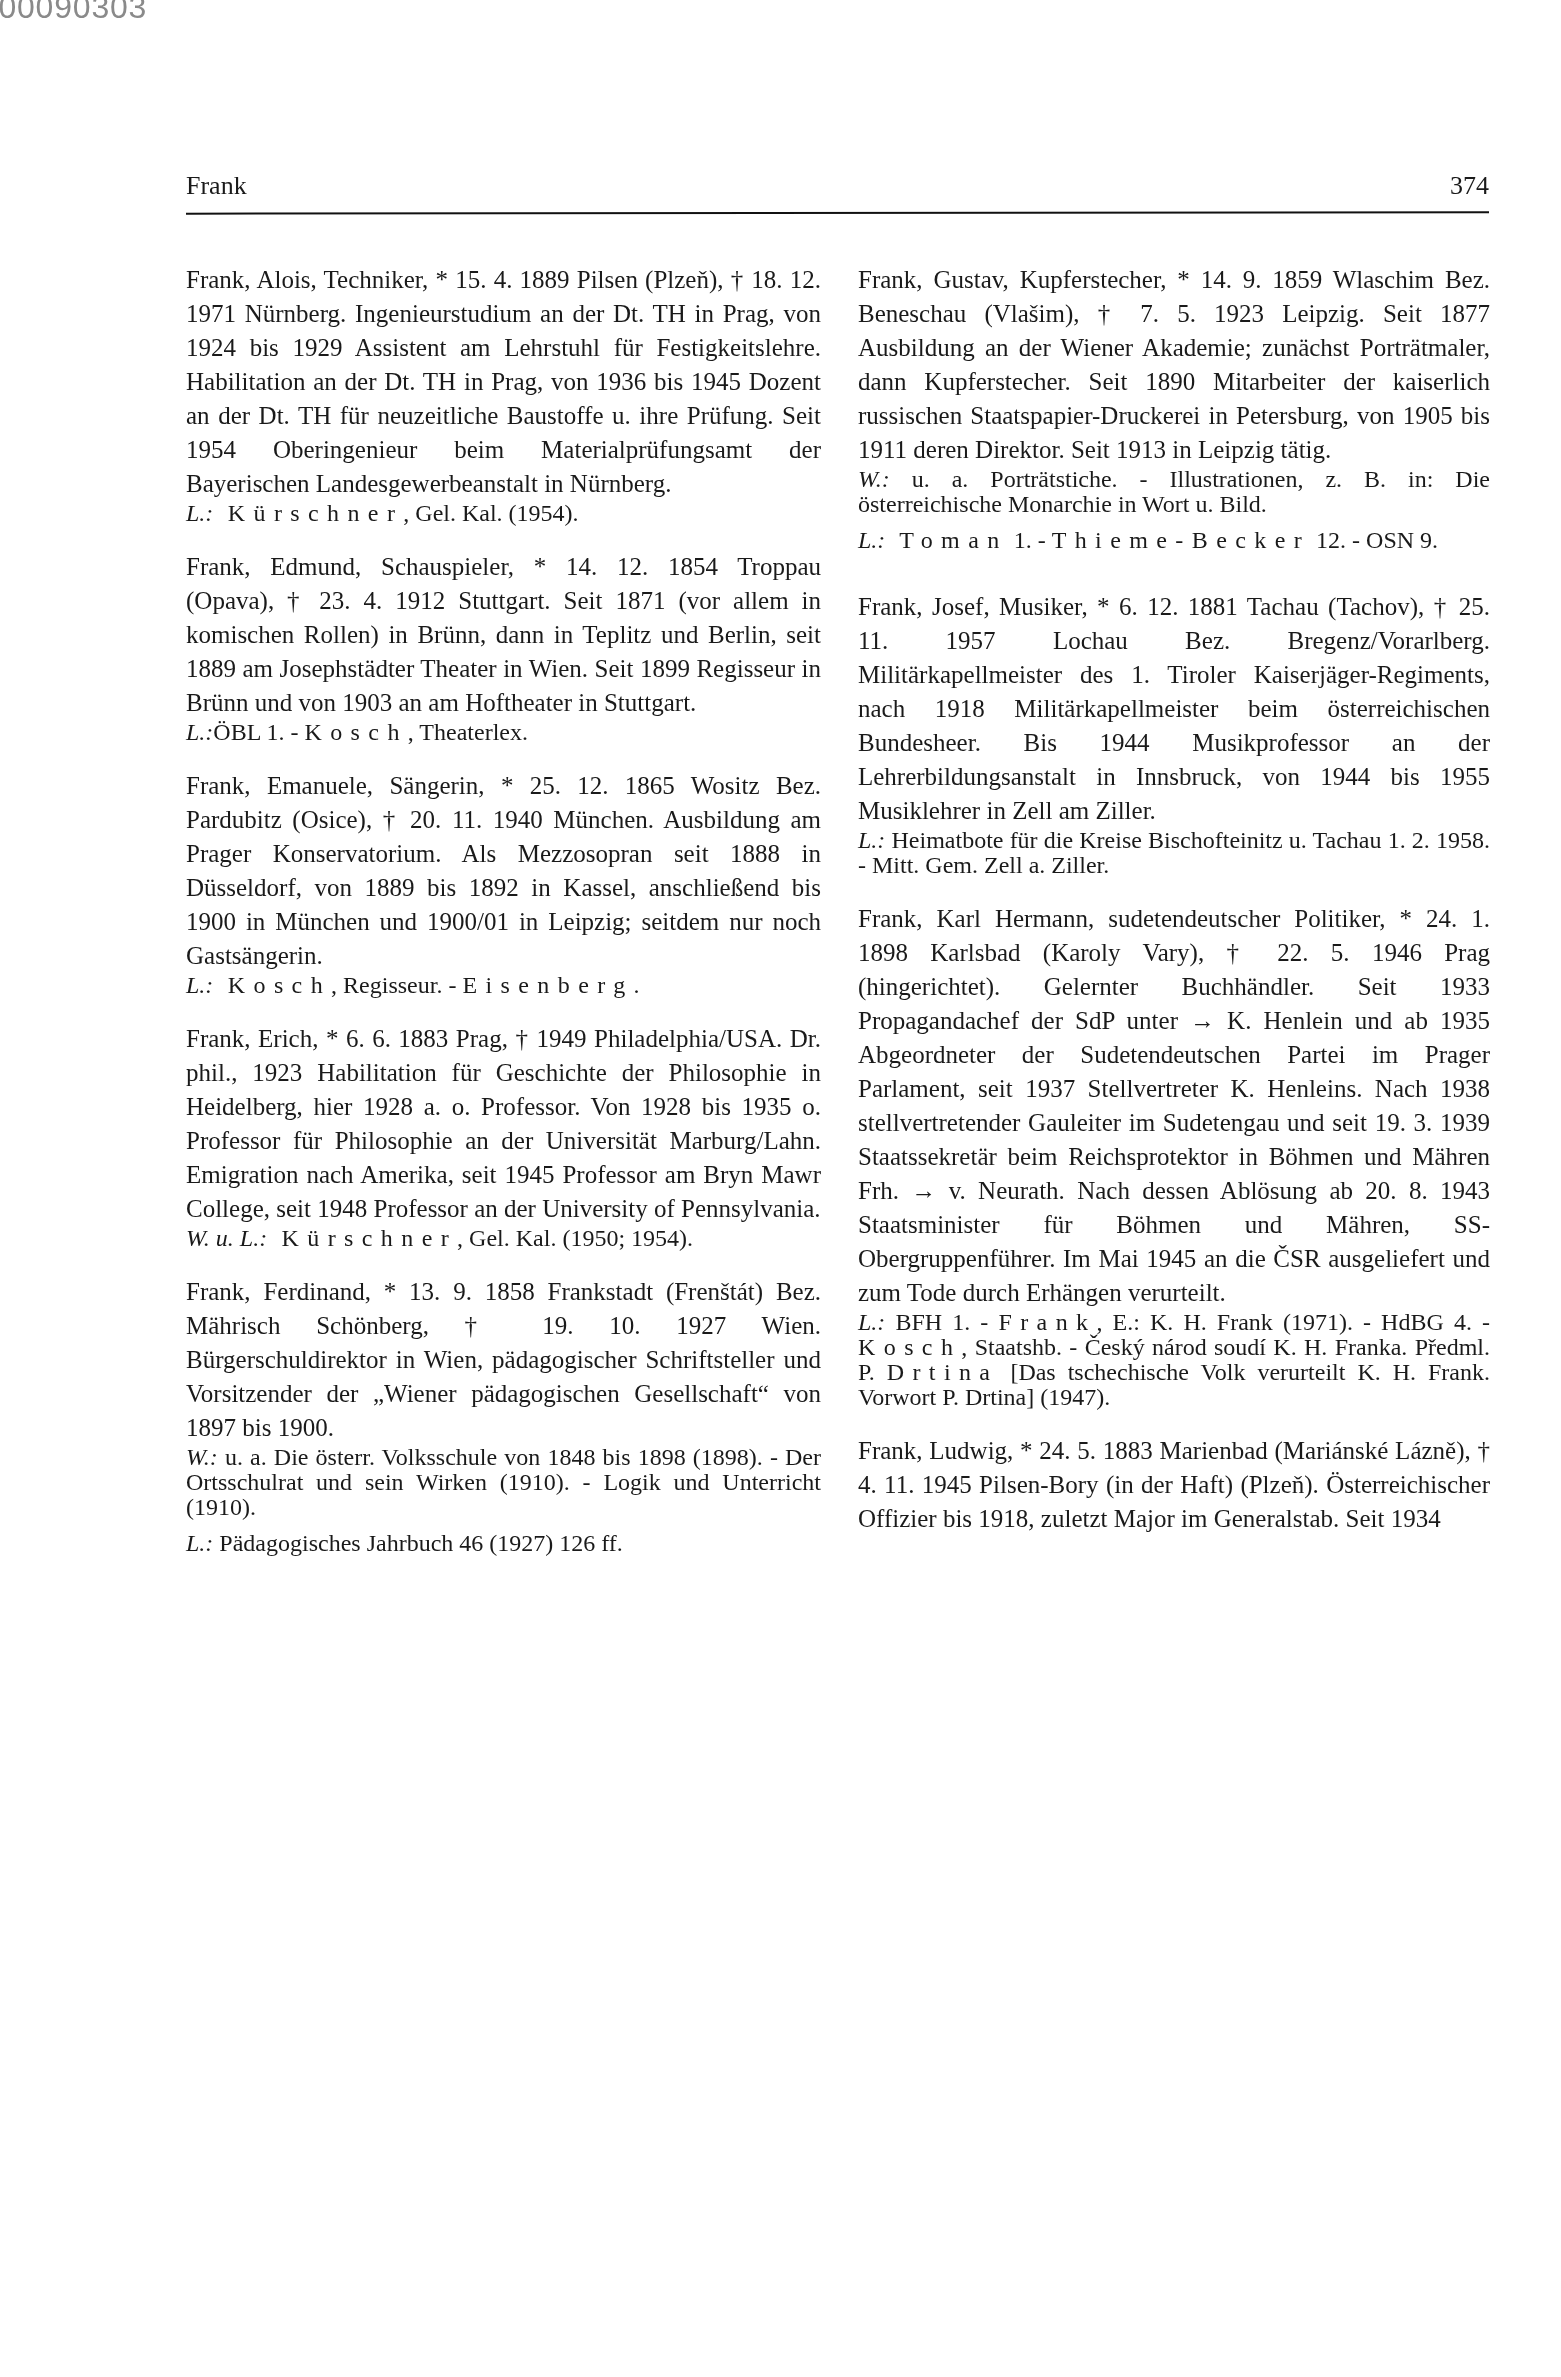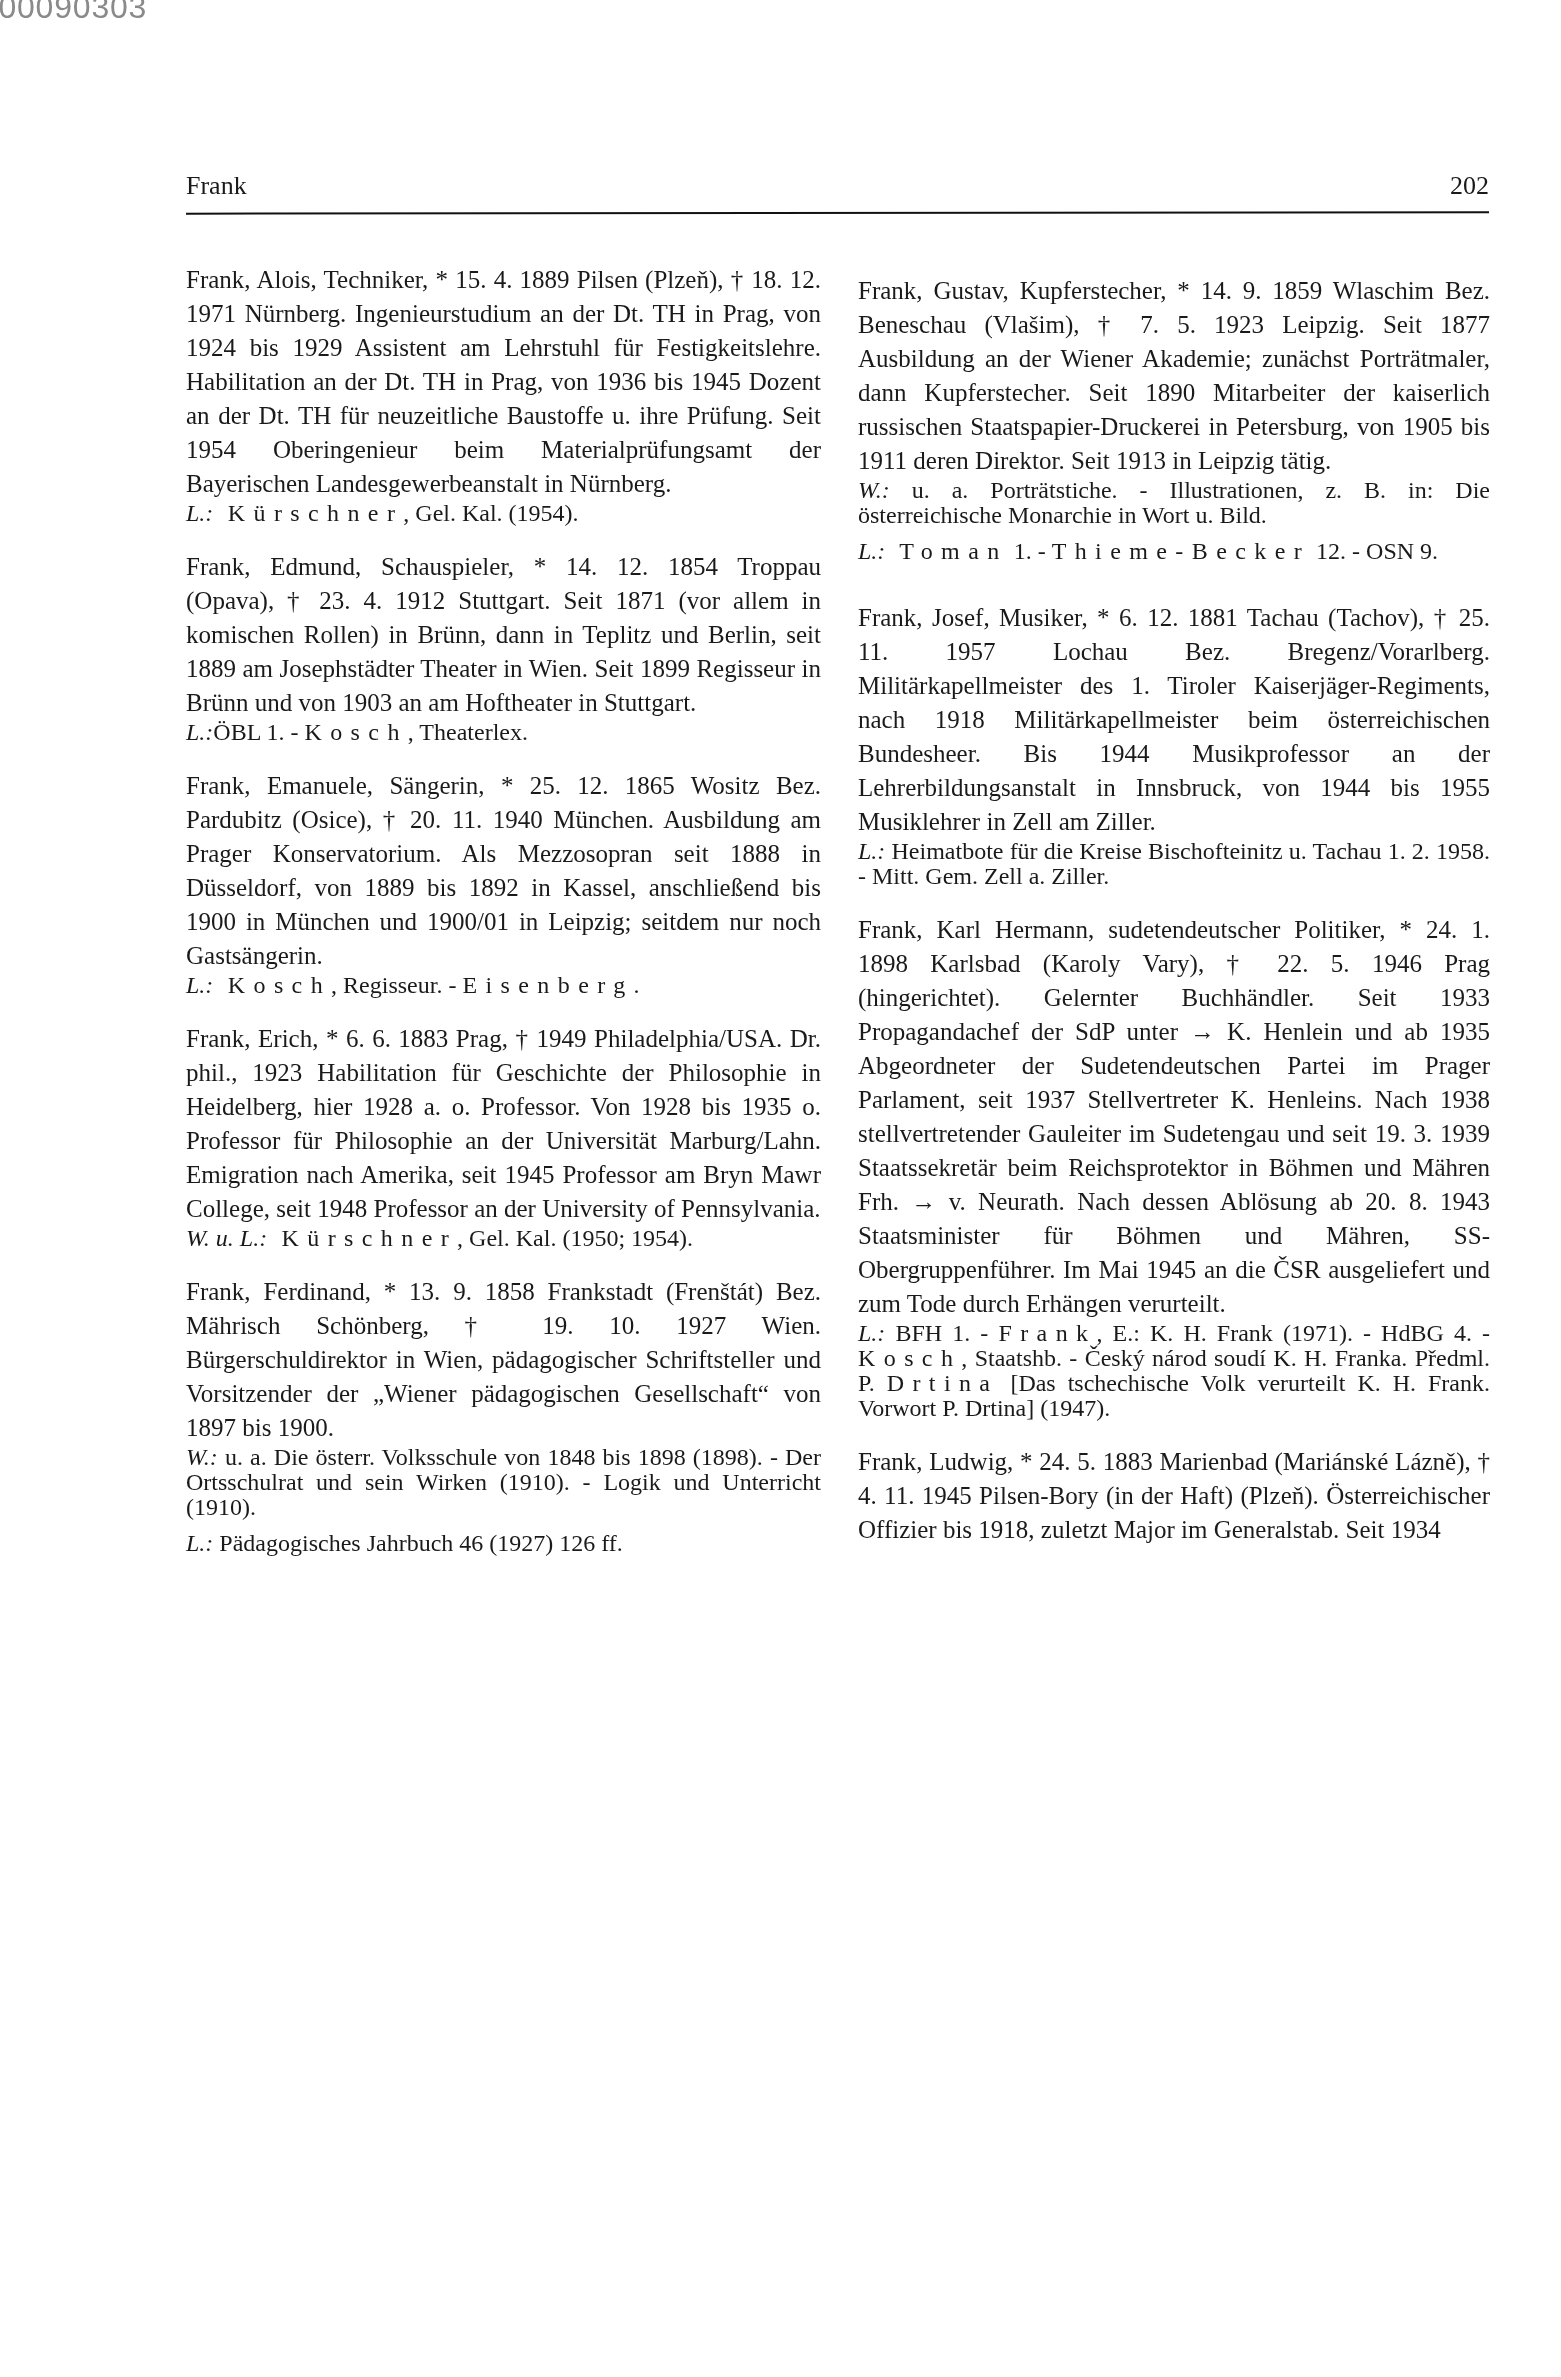--- a/index.html
+++ b/index.html
@@ -38,30 +38,30 @@
   .col-right { left: 858px; width: 632px; }
   .entry { margin: 0 0 24px 0; }
   .entry p { margin: 0; }
   .entry .head { font-weight: normal; }
   .ref {
     font-size: 24px; line-height: 25px; margin: 9.6px 0 0 0;
   }
   .ref + .ref { margin-top: 11px; }
   .ref .lbl { font-style: italic; }
   .spaced { letter-spacing: 0.35em; }
-  .gap-lg { margin-bottom: 37px; margin-top: 11px; }
+  .gap-lg { margin-bottom: 37px; }
 </style>
 </head>
 <body>
 
 <div class="scan-id">00090303</div>
 
 <div class="running-head">
   <span class="title">Frank</span>
-  <span class="page-no">202</span>
+  <span class="page-no">374</span>
 </div>
 <div class="rule"></div>
 
 <div class="column col-left" id="col-left">
     <div class="entry">
       <p><span class="head">Frank,</span><span> Alois, Techniker, * 15. 4. 1889 Pilsen (Plzeň), † 18. 12. 1971 Nürnberg. Ingenieurstudium an der Dt. TH in Prag, von 1924 bis 1929 Assistent am Lehrstuhl für Festigkeitslehre. Habilitation an der Dt. TH in Prag, von 1936 bis 1945 Dozent an der Dt. TH für neuzeitliche Baustoffe u. ihre Prüfung. Seit 1954 Oberingenieur beim Materialprüfungsamt der Bayerischen Landesgewerbeanstalt in Nürnberg.</span></p>
       <p class="ref"><span class="lbl">L.:</span><span class="spaced"> Kürschner</span><span>, Gel. Kal. (1954).</span></p>
     </div>
     <div class="entry">
       <p><span class="head">Frank,</span><span> Edmund, Schauspieler, * 14. 12. 1854 Troppau (Opava), † 23. 4. 1912 Stuttgart. Seit 1871 (vor allem in komischen Rollen) in Brünn, dann in Teplitz und Berlin, seit 1889 am Josephstädter Theater in Wien. Seit 1899 Regisseur in Brünn und von 1903 an am Hoftheater in Stuttgart.</span></p>

